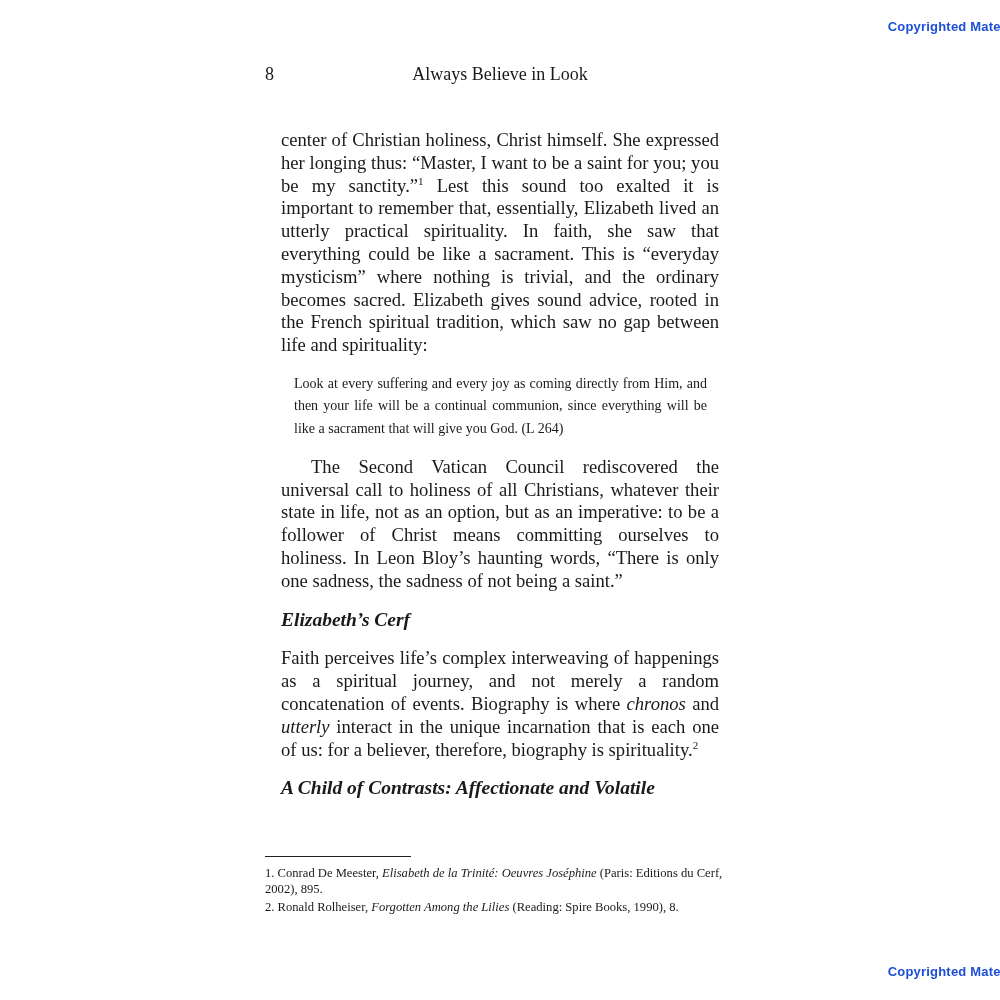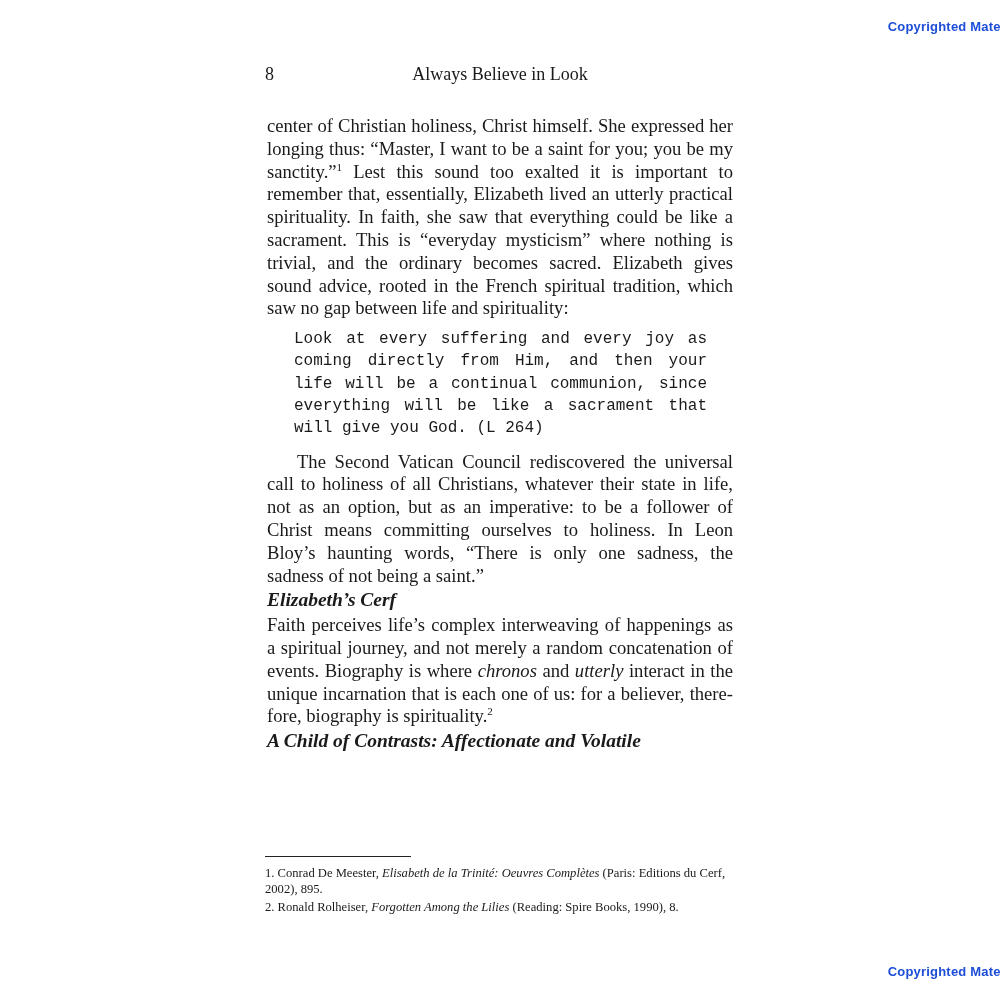--- a/index.html
+++ b/index.html
@@ -13,24 +13,24 @@
   #wm-top { top:19px; }
   #wm-bottom { top:964px; }
   .running-head { position:absolute; top:64px; left:265px; width:470px; height:24px; font-size:18px; }
   .running-head .folio { position:absolute; left:0; top:0; }
   .running-head .title { position:absolute; left:0; width:470px; text-align:center; top:0; }
 
   .body-text {
     position:absolute; left:265px; width:470px; top:113px;
     font-size:18.6px; line-height:22.8px; text-align:justify; hyphens:manual;
   }
-  .body-text p { margin:2px; }
+  .body-text p { margin:16px; }
   .body-text p.indent { text-indent:30px; }
   .blockquote {
-    margin:8px 0 11px 29px; width:413px; font-size:16px; line-height:22.3px; text-align:justify;font-family:Liberation Mono, monospace;
+    margin:8px 0 11px 29px; width:413px; font-size:14px; line-height:22.3px; text-align:justify;
   }
   .heading { font-style:italic; font-weight:bold; font-size:19.5px; margin:0; }
   .h1 { margin-top:37px; margin-bottom:4px; }
   .h2 { margin-top:33px; margin-bottom:4px; }
   sup { font-size:11px; line-height:0; vertical-align:7px; }
   .rule { position:absolute; left:265px; top:856px; width:146px; height:1px; background:#222; }
   .footnotes { position:absolute; left:265px; top:865px; width:470px; font-size:12.6px; line-height:16px; }
   .footnotes .fn { margin:0 0 2px 0; }
   i { font-style:italic; }
 </style>
@@ -55,17 +55,17 @@
 
   <p><span>Faith perceives life’s complex interweaving of happenings as a spiritual journey, and not merely a random concatenation of events. Biography is where </span><i>chronos</i><span> and </span><i>utterly</i><span> interact in the unique incarnation that is each one of us: for a believer, there­fore, biography is spirituality.</span><sup>2</sup></p>
 
   <p class="heading h2">A Child of Contrasts: Affectionate and Volatile</p>
 
 </div>
 
 <div class="rule"></div>
 
 <div class="footnotes serif">
-  <p class="fn"><span>1.</span><span> Conrad De Meester, </span><i>Elisabeth de la Trinité: Oeuvres Complètes</i><span> (Paris: Editions du Cerf, 2002), 895.</span></p>
+  <p class="fn"><span>1.</span><span> Conrad De Meester, </span><i>Elisabeth de la Trinité: Oeuvres Joséphine</i><span> (Paris: Editions du Cerf, 2002), 895.</span></p>
   <p class="fn"><span>2.</span><span> Ronald Rolheiser, </span><i>Forgotten Among the Lilies</i><span> (Reading: Spire Books, 1990), 8.</span></p>
 </div>
 
 <div id="wm-bottom" class="watermark">Copyrighted Material</div>
 
 </body></html>

